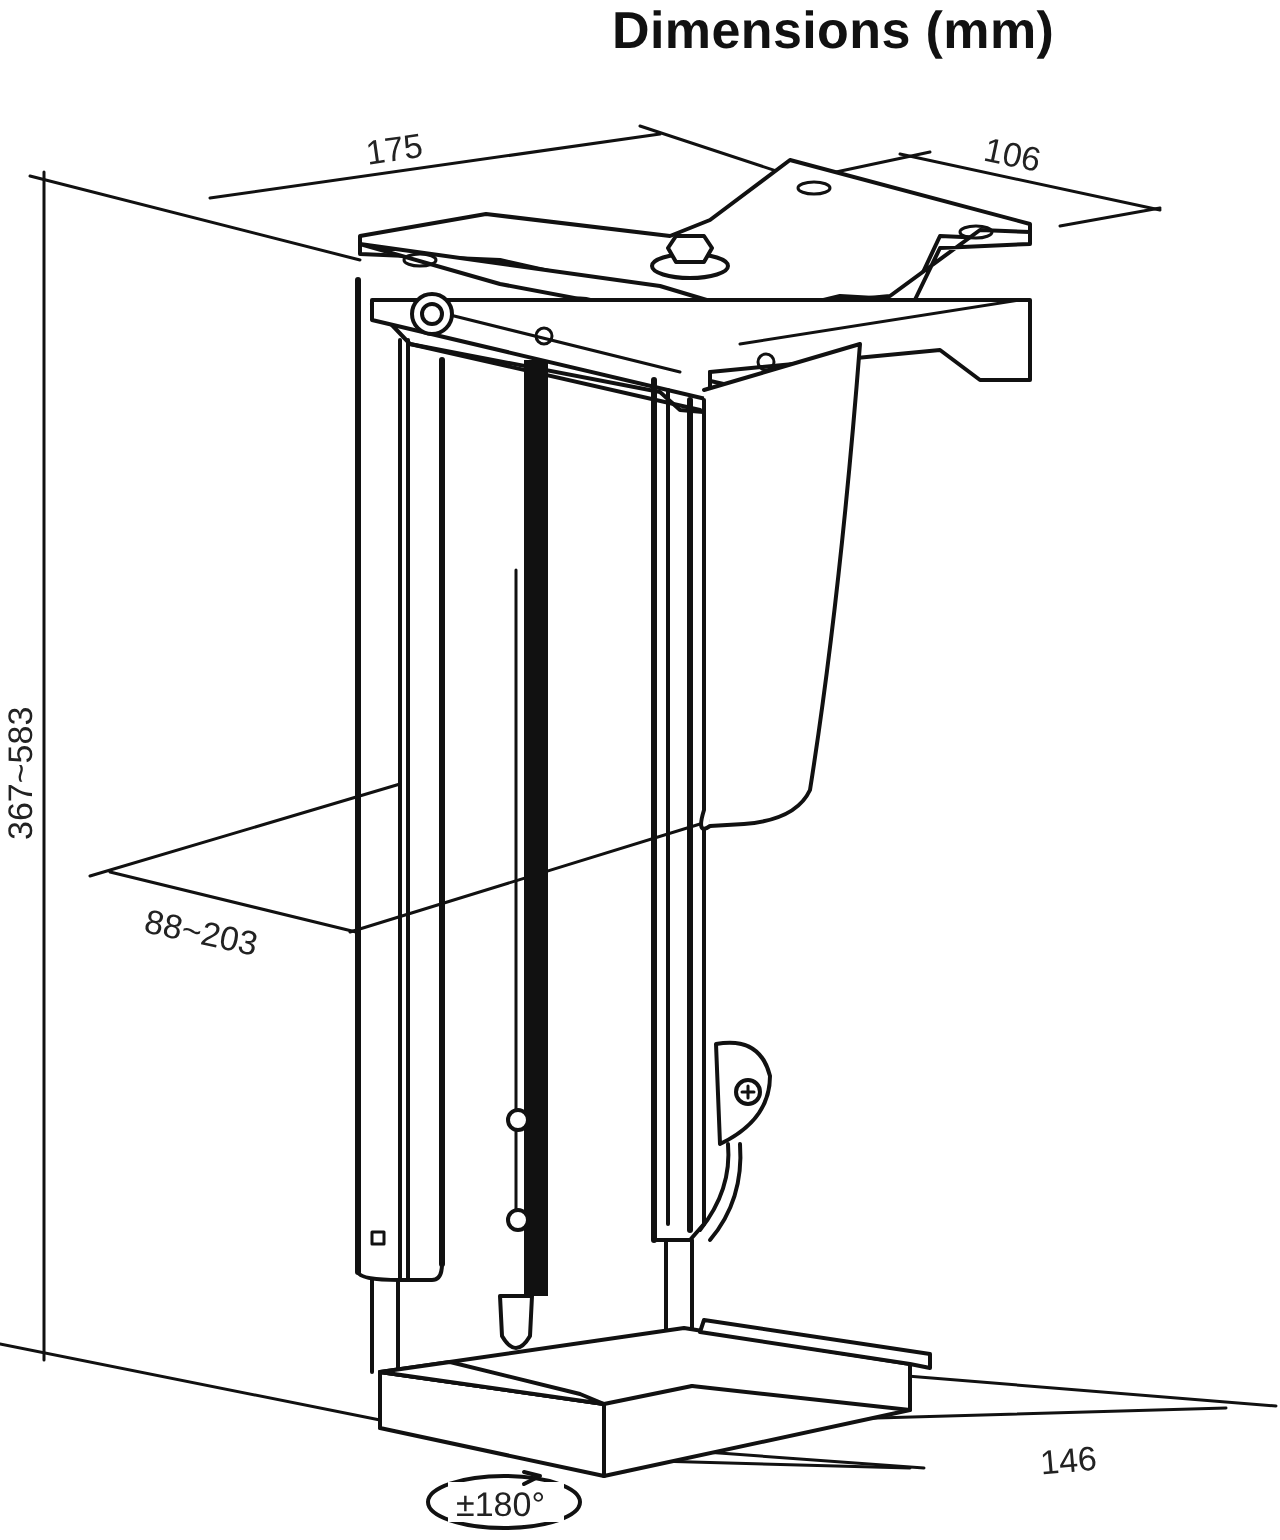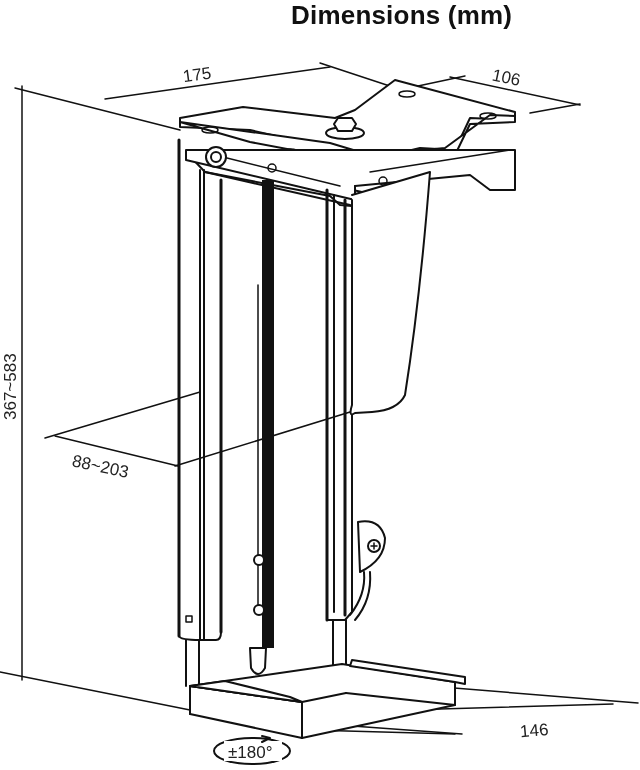--- a/index.html
+++ b/index.html
@@ -1,17 +1,17 @@
 <!DOCTYPE html>
 <html><head>
 <meta charset="utf-8">
 <style>
   html, body { margin:0; padding:0; background:#ffffff; }
   body { width:640px; height:770px; position:relative; overflow:hidden; font-family:"Liberation Sans", sans-serif; }
-  #title { position:absolute; left:291px; top:0px; font-size:26px; font-weight:bold; color:#111; letter-spacing:0.2px; }
+  #title { position:absolute; left:306px; top:0px; font-size:26px; font-weight:bold; color:#111; letter-spacing:0.2px; }
   svg { position:absolute; left:0; top:0; }
   .dim { font-family:"Liberation Sans", sans-serif; font-size:17px; fill:#222; }
   .ln { stroke:#111; fill:none; stroke-linecap:round; stroke-linejoin:round; }
   .thin { stroke-width:1.5; }
   .med { stroke-width:2; }
   .thick { stroke-width:3; }
   .fillw { fill:#fff; }
 </style>
 </head>
 <body>

